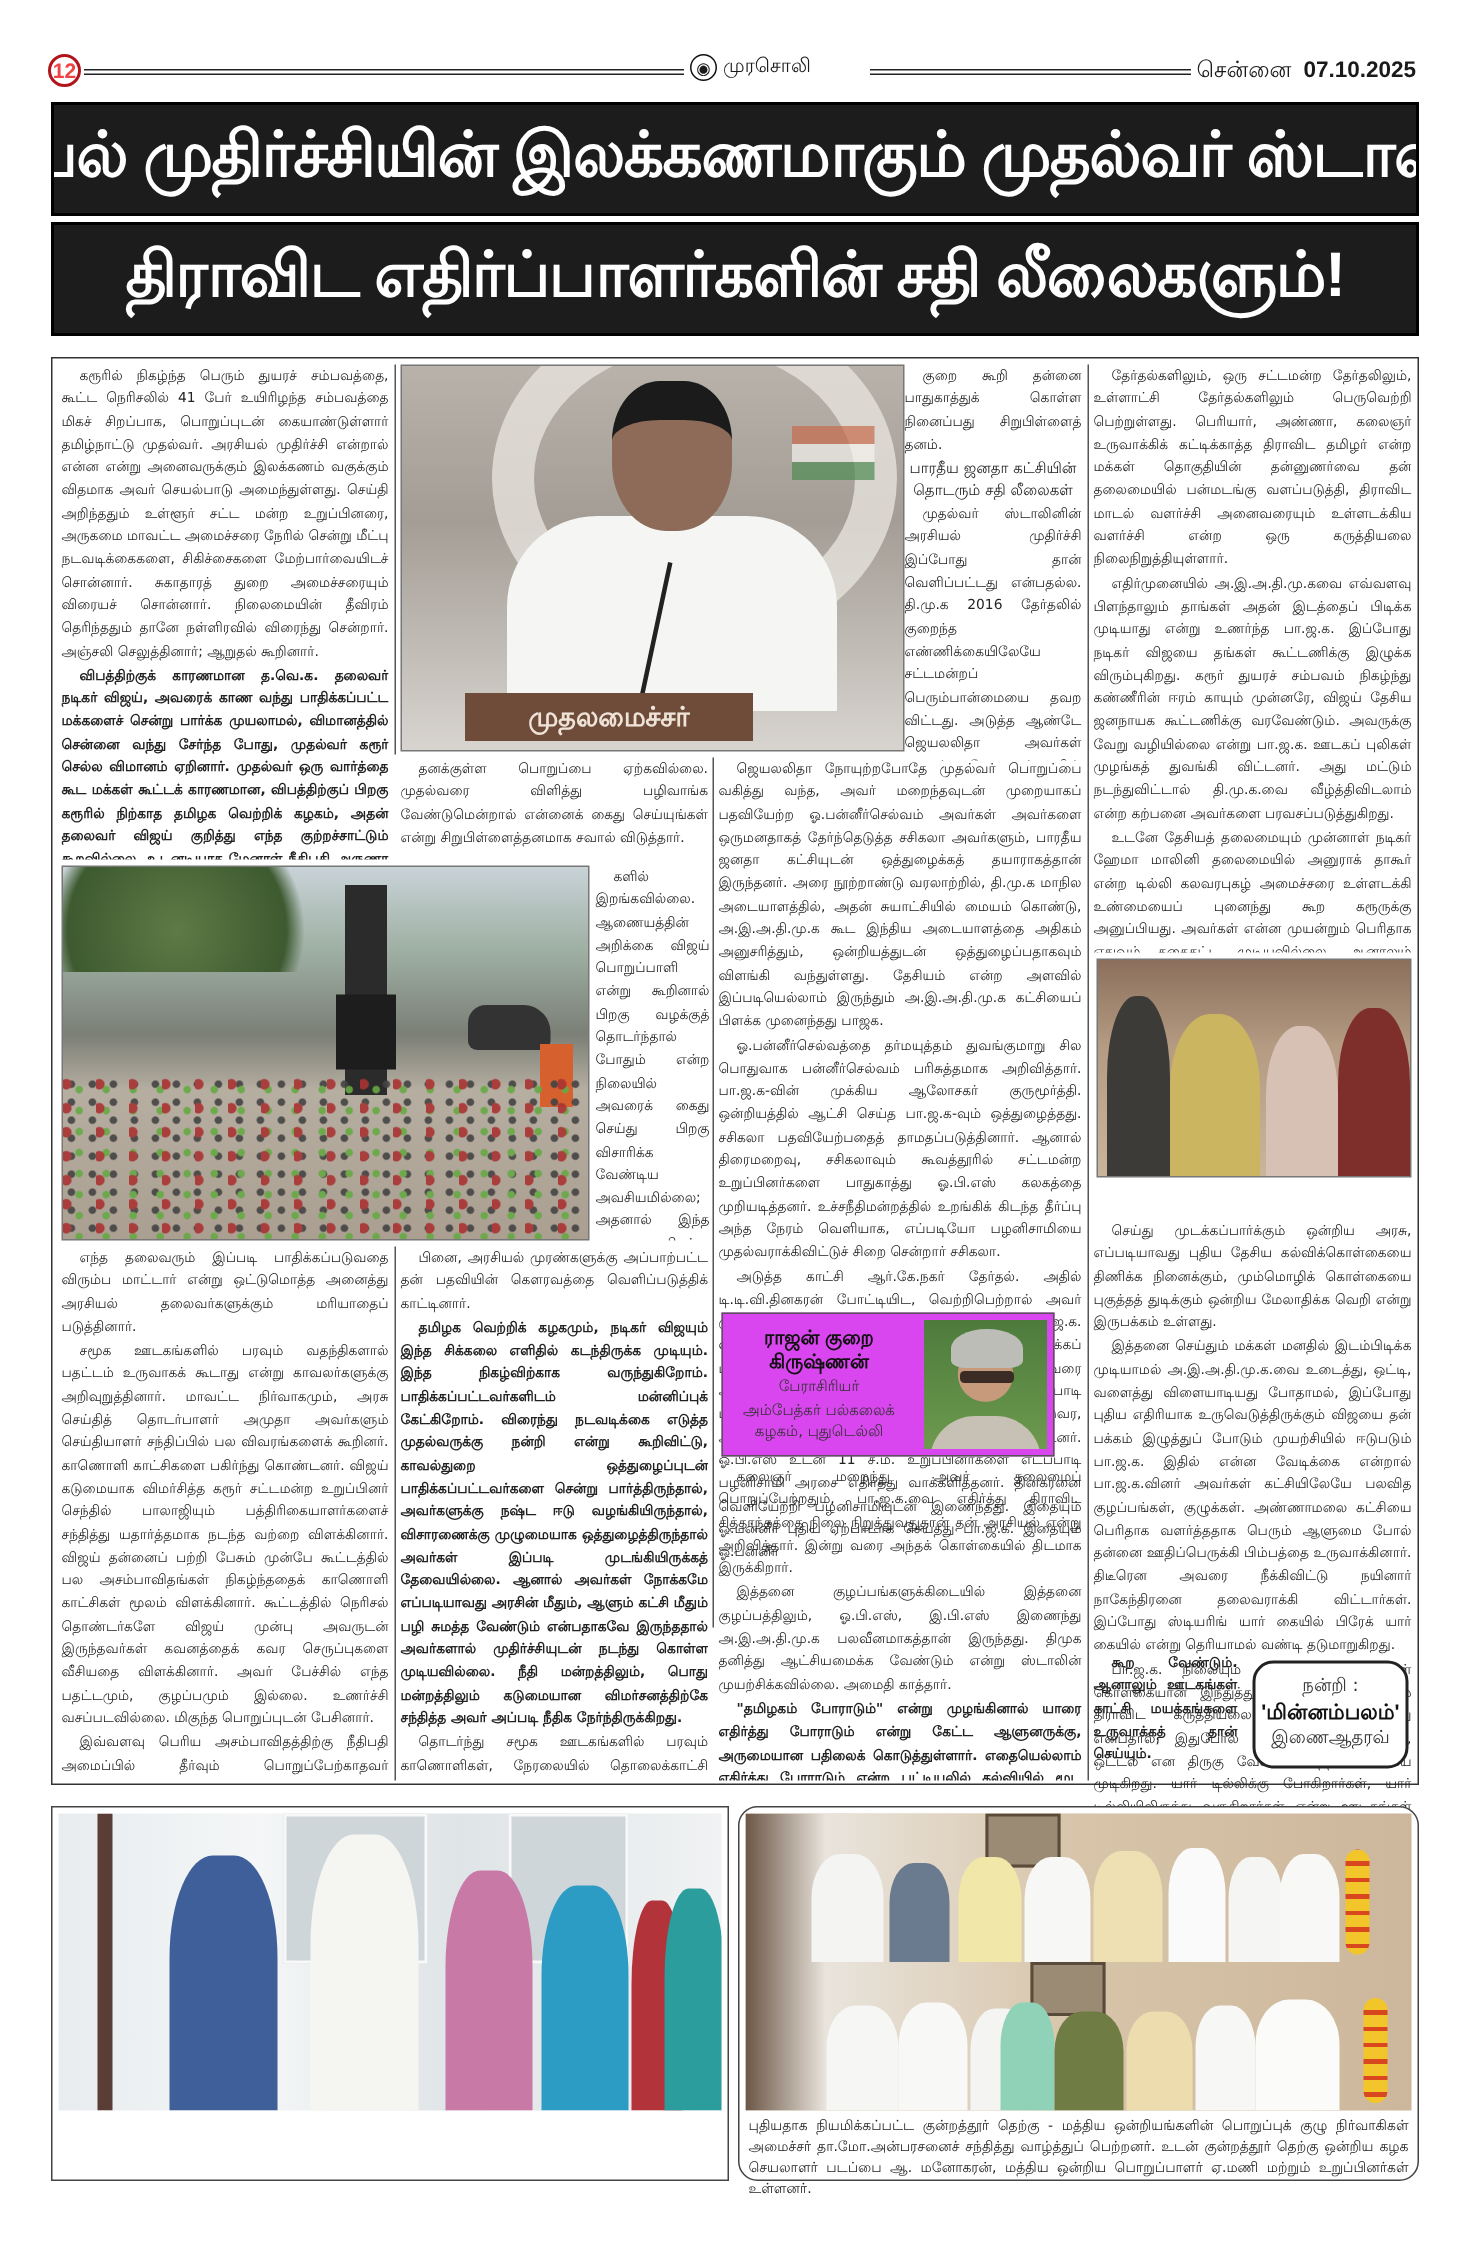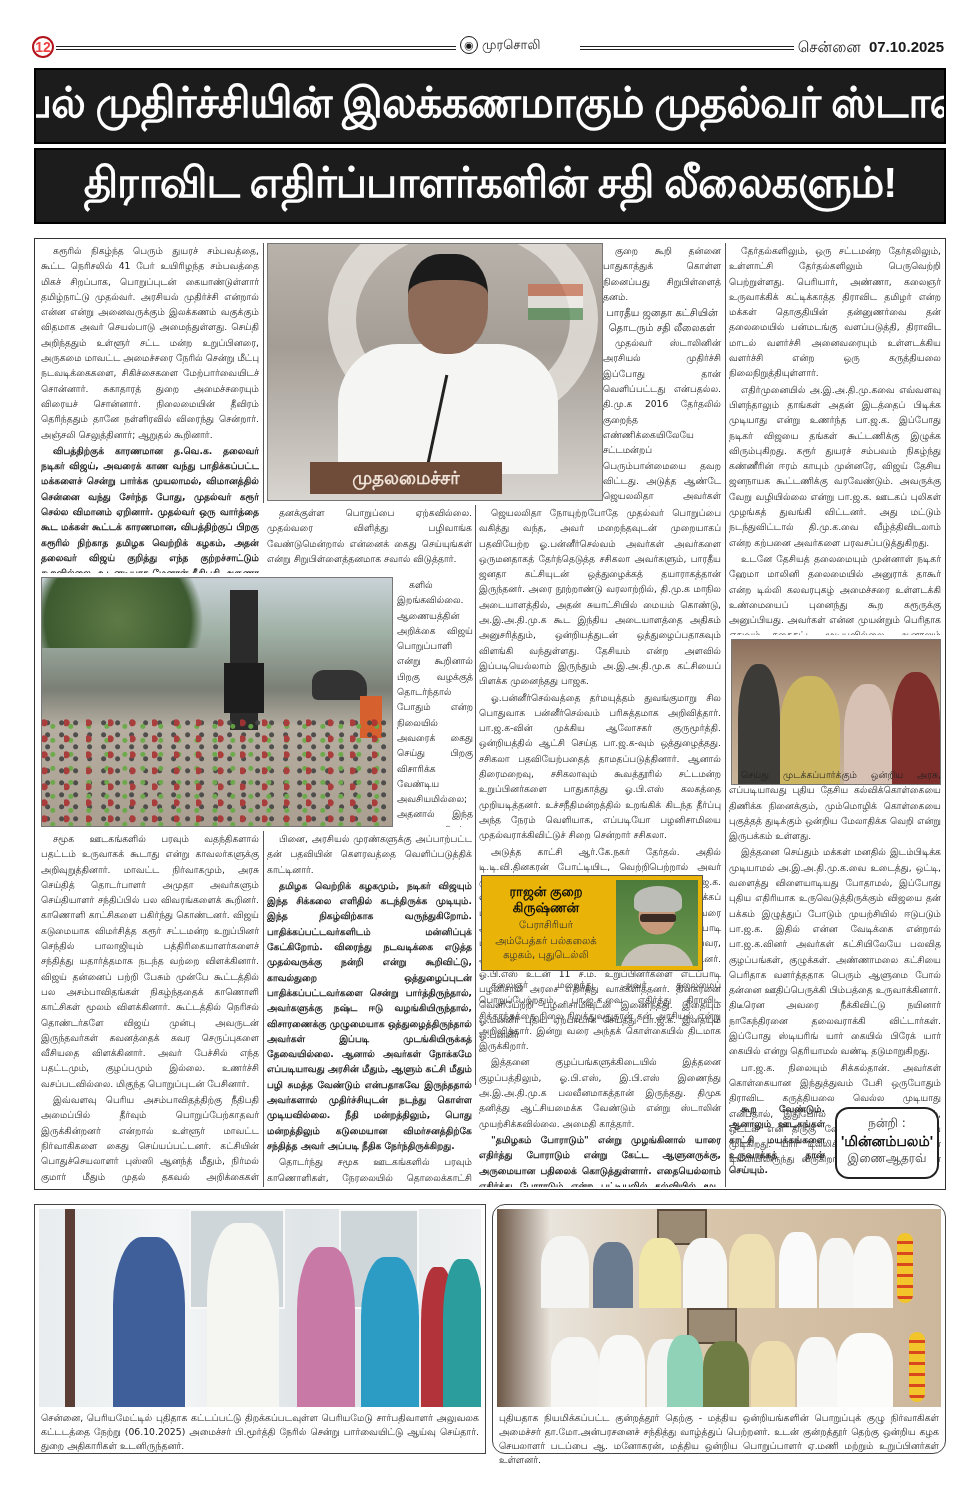--- a/index.html
+++ b/index.html
@@ -49,21 +49,21 @@
   .ph-crowd .debris { position: absolute; left: 0; top: 140px; width: 100%; height: 110px;
     background: radial-gradient(circle at 10% 30%, #a33 3px, transparent 4px) 0 0/22px 16px,
                 radial-gradient(circle at 60% 60%, #6a4 2px, transparent 3px) 0 0/18px 14px,
                 radial-gradient(circle at 40% 40%, #444 2px, transparent 3px) 0 0/14px 12px; opacity: .9; }
   .ph-crowd .bike { position: absolute; left: 270px; top: 92px; width: 55px; height: 30px; background: #333; border-radius: 12px 18px 6px 6px; }
   .ph-crowd .chair { position: absolute; left: 318px; top: 118px; width: 22px; height: 42px; background: #d7602f; }
 
   .ph-women { background: linear-gradient(180deg, #8b6f5c 0%, #b49b82 40%, #c9b59a 100%); }
   .ph-women .p { position: absolute; bottom: 0; border-radius: 45% 45% 0 0; }
 
-  .author-box { position: absolute; border: 1px solid #555; background: #eab308; }
+  .author-box { position: absolute; border: 1px solid #555; background: #d946ef; }
   .author-text { position: absolute; left: 6px; top: 8px; width: 116px; text-align: center; }
   .author-name { font: bold 13px "Liberation Sans", sans-serif; line-height: 16px; color: #111; }
   .author-role { font-size: 10px; line-height: 14px; color: #333; margin-top: 2px; }
   .author-photo { position: absolute; left: 134px; top: 4px; width: 82px; height: 86px; background: radial-gradient(circle at 50% 42%, #c79a7c 28%, transparent 29%), linear-gradient(180deg, #4d7b3c, #6d9a4e); overflow: hidden; }
   .author-photo .hair { position: absolute; left: 18px; top: 6px; width: 48px; height: 26px; border-radius: 50% 50% 20% 20%; background: #bdbdb7; }
   .author-photo .glasses { position: absolute; left: 24px; top: 34px; width: 36px; height: 8px; background: #3a2b24; border-radius: 3px; }
   .author-photo .shirt { position: absolute; left: 4px; top: 64px; width: 74px; height: 30px; border-radius: 30px 30px 0 0; background: #c7c1b5; }
 
   .credit-box { position: absolute; border: 2px solid #222; border-radius: 14px; background: #fff; text-align: center; padding-top: 6px; }
   .credit-box .c1 { font-size: 12px; line-height: 17px; color: #333; }
@@ -153,41 +153,42 @@
 
   </div>
 
   <div class="photo ph-women" style="left:696px; top:400px; width:210px; height:146px;">
     <div class="p" style="left:6px; width:42px; height:120px; background:#3d3b38;"></div>
     <div class="p" style="left:48px; width:60px; height:108px; background:#cbb560;"></div>
     <div class="p" style="left:112px; width:48px; height:100px; background:#d7c0b4;"></div>
     <div class="p" style="left:160px; width:48px; height:112px; background:#7e2f2c;"></div>
   </div>
 
-  <div class="col" style="left:694px; top:528px; width:212px; height:400px;">
+  <div class="col" style="left:694px; top:574px; width:212px; height:400px;">
     <p>செய்து முடக்கப்பார்க்கும் ஒன்றிய அரசு, எப்படியாவது புதிய தேசிய கல்விக்கொள்கையை திணிக்க நினைக்கும், மும்மொழிக் கொள்கையை புகுத்தத் துடிக்கும் ஒன்றிய மேலாதிக்க வெறி என்று இருபக்கம் உள்ளது.</p>
     <p>இத்தனை செய்தும் மக்கள் மனதில் இடம்பிடிக்க முடியாமல் அ.இ.அ.தி.மு.க.வை உடைத்து, ஒட்டி, வளைத்து விளையாடியது போதாமல், இப்போது புதிய எதிரியாக உருவெடுத்திருக்கும் விஜயை தன் பக்கம் இழுத்துப் போடும் முயற்சியில் ஈடுபடும் பா.ஜ.க. இதில் என்ன வேடிக்கை என்றால் பா.ஜ.க.வினர் அவர்கள் கட்சியிலேயே பலவித குழப்பங்கள், குழுக்கள். அண்ணாமலை கட்சியை பெரிதாக வளர்த்ததாக பெரும் ஆளுமை போல் தன்னை ஊதிப்பெருக்கி பிம்பத்தை உருவாக்கினார். திடீரென அவரை நீக்கிவிட்டு நயினார் நாகேந்திரனை தலைவராக்கி விட்டார்கள். இப்போது ஸ்டியரிங் யார் கையில் பிரேக் யார் கையில் என்று தெரியாமல் வண்டி தடுமாறுகிறது.</p>
     <p>பா.ஜ.க. நிலையும் சிக்கல்தான். அவர்கள் கொள்கையான இந்துத்துவம் பேசி ஒருபோதும் திராவிட கருத்தியலை வெல்ல முடியாது என்பதால், இதுபோல வளைத்தல், உடைத்தல், ஒட்டல் என திருகு வேலைகளைத்தான் செய்ய முடிகிறது. யார் டில்லிக்கு போகிறார்கள், யார் டில்லியிலிருந்து வருகிறார்கள் என்று ஊடகங்கள் மீனம்பாக்கம் விமான நிலையத்திலேயே குடியிருக்க வேண்டியிருக்கிறது.</p>
 
   </div>
 
   <div class="photo ph-crowd" style="left:6px; top:338px; width:352px; height:250px;">
     <div class="trees"></div>
     <div class="speaker"></div>
     <div class="cab"></div>
     <div class="bike"></div>
     <div class="chair"></div>
     <div class="debris"></div>
   </div>
 
   <div class="col" style="left:362px; top:338px; width:76px; height:250px;">
     <p>களில் இறங்கவில்லை. ஆணையத்தின் அறிக்கை விஜய் பொறுப்பாளி என்று கூறினால் பிறகு வழக்குத் தொடர்ந்தால் போதும் என்ற நிலையில் அவரைக் கைது செய்து பிறகு விசாரிக்க வேண்டிய அவசியமில்லை; அதனால் இந்த துயர நிகழ்வு அரசியல் மயமாவது தேவையில்லை என்று அமைதி காத்தார். ஒருவருக்கொருவர் குற்றம் சாட்டாமல் மீண்டும் இதுபோன்ற நிகழ்வு ஏற்படாமல் தடுப்பதே முக்கியம் என்று அறிவித்து தன் தலைமையின் மாண்</p>
   </div>
 
   <div class="col" style="left:6px; top:592px; width:218px; height:355px;">
+    <p>எந்த தலைவரும் இப்படி பாதிக்கப்படுவதை விரும்ப மாட்டார் என்று ஒட்டுமொத்த அனைத்து அரசியல் தலைவர்களுக்கும் மரியாதைப் படுத்தினார்.</p>
     <p>சமூக ஊடகங்களில் பரவும் வதந்திகளால் பதட்டம் உருவாகக் கூடாது என்று காவலர்களுக்கு அறிவுறுத்தினார். மாவட்ட நிர்வாகமும், அரசு செய்தித் தொடர்பாளர் அமுதா அவர்களும் செய்தியாளர் சந்திப்பில் பல விவரங்களைக் கூறினர். காணொளி காட்சிகளை பகிர்ந்து கொண்டனர். விஜய் கடுமையாக விமர்சித்த கரூர் சட்டமன்ற உறுப்பினர் செந்தில் பாலாஜியும் பத்திரிகையாளர்களைச் சந்தித்து யதார்த்தமாக நடந்த வற்றை விளக்கினார். விஜய் தன்னைப் பற்றி பேசும் முன்பே கூட்டத்தில் பல அசம்பாவிதங்கள் நிகழ்ந்ததைக் காணொளி காட்சிகள் மூலம் விளக்கினார். கூட்டத்தில் நெரிசல் தொண்டர்களே விஜய் முன்பு அவருடன் இருந்தவர்கள் கவனத்தைக் கவர செருப்புகளை வீசியதை விளக்கினார். அவர் பேச்சில் எந்த பதட்டமும், குழப்பமும் இல்லை. உணர்ச்சி வசப்படவில்லை. மிகுந்த பொறுப்புடன் பேசினார்.</p>
     <p>இவ்வளவு பெரிய அசம்பாவிதத்திற்கு நீதிபதி அமைப்பில் தீர்வும் பொறுப்பேற்காதவர் இருக்கின்றனர் என்றால் உள்ளூர் மாவட்ட நிர்வாகிகளை கைது செய்யப்பட்டனர். கட்சியின் பொதுச்செயலாளர் புஸ்ஸி ஆனந்த் மீதும், நிர்மல் குமார் மீதும் முதல் தகவல் அறிக்கைகள் பதியப்பட்டன. அவர்கள் இருவரும் முன் ஜாமீன் கோரிய வழக்குகள், பொதுநல வழக்குகள் விசாரிக்கப்பட்டன. உயர்நீதிமன்றம் முன் ஜாமீன் வழங்கவில்லை ஆதலால் அவர்கள் தலைமறைவாகவே உள்ளனர். அவர்களை காவல்துறை வழக்கிற்கு ஒத்துழைக்கவில்லை.</p>
 
   </div>
 
   <div class="vrule" style="left:228px; top:592px; height:356px;"></div>
 
   <div class="col" style="left:232px; top:592px; width:205px; height:355px;">
     <p>பினை, அரசியல் முரண்களுக்கு அப்பாற்பட்ட தன் பதவியின் கௌரவத்தை வெளிப்படுத்திக் காட்டினார்.</p>
     <p class="bold">தமிழக வெற்றிக் கழகமும், நடிகர் விஜயும் இந்த சிக்கலை எளிதில் கடந்திருக்க முடியும். இந்த நிகழ்விற்காக வருந்துகிறோம். பாதிக்கப்பட்டவர்களிடம் மன்னிப்புக் கேட்கிறோம். விரைந்து நடவடிக்கை எடுத்த முதல்வருக்கு நன்றி என்று கூறிவிட்டு, காவல்துறை ஒத்துழைப்புடன் பாதிக்கப்பட்டவர்களை சென்று பார்த்திருந்தால், அவர்களுக்கு நஷ்ட ஈடு வழங்கியிருந்தால், விசாரணைக்கு முழுமையாக ஒத்துழைத்திருந்தால் அவர்கள் இப்படி முடங்கியிருக்கத் தேவையில்லை. ஆனால் அவர்கள் நோக்கமே எப்படியாவது அரசின் மீதும், ஆளும் கட்சி மீதும் பழி சுமத்த வேண்டும் என்பதாகவே இருந்ததால் அவர்களால் முதிர்ச்சியுடன் நடந்து கொள்ள முடியவில்லை. நீதி மன்றத்திலும், பொது மன்றத்திலும் கடுமையான விமர்சனத்திற்கே சந்தித்த அவர் அப்படி நீதிக நேர்ந்திருக்கிறது.</p>
@@ -230,21 +231,20 @@
     <div class="door"></div>
     <div class="window" style="left:150px; width:96px;"></div>
     <div class="window" style="left:300px; width:80px;"></div>
     <div class="pers" style="left:74px; width:72px; height:170px; background:#3f5f9a;"></div>
     <div class="pers" style="left:168px; width:72px; height:184px; background:#f5f5f2;"></div>
     <div class="pers" style="left:258px; width:58px; height:160px; background:#c979a6;"></div>
     <div class="pers" style="left:322px; width:58px; height:150px; background:#2c9cc5;"></div>
     <div class="pers" style="left:382px; width:34px; height:140px; background:#b3333b;"></div>
     <div class="pers" style="left:404px; width:40px; height:148px; background:#2b9d9c;"></div>
   </div>
-  <div class="caption">சென்னை, பெரியமேட்டில் புதிதாக கட்டப்பட்டு திறக்கப்படவுள்ள பெரியமேடு சார்பதிவாளர் அலுவலக கட்டடத்தை நேற்று (06.10.2025) அமைச்சர் பி.மூர்த்தி நேரில் சென்று பார்வையிட்டு ஆய்வு செய்தார். துறை அதிகாரிகள் உடனிருந்தனர்.</div>
 </div>
 
 <div class="bottom-card" style="left:492px; width:454px;border-radius:13px;">
   <div class="img img-group">
     <div class="row" style="top:0;">
       <div class="portrait" style="left:160px; top:0;"></div>
       <div class="garland" style="left:400px; top:24px;"></div>
       <div class="m" style="left:44px; width:48px; height:72px; background:#f4f4f2;"></div>
       <div class="m" style="left:96px; width:40px; height:66px; background:#6b7b8f;"></div>
       <div class="m" style="left:142px; width:42px; height:70px; background:#f1e7a8;"></div>

